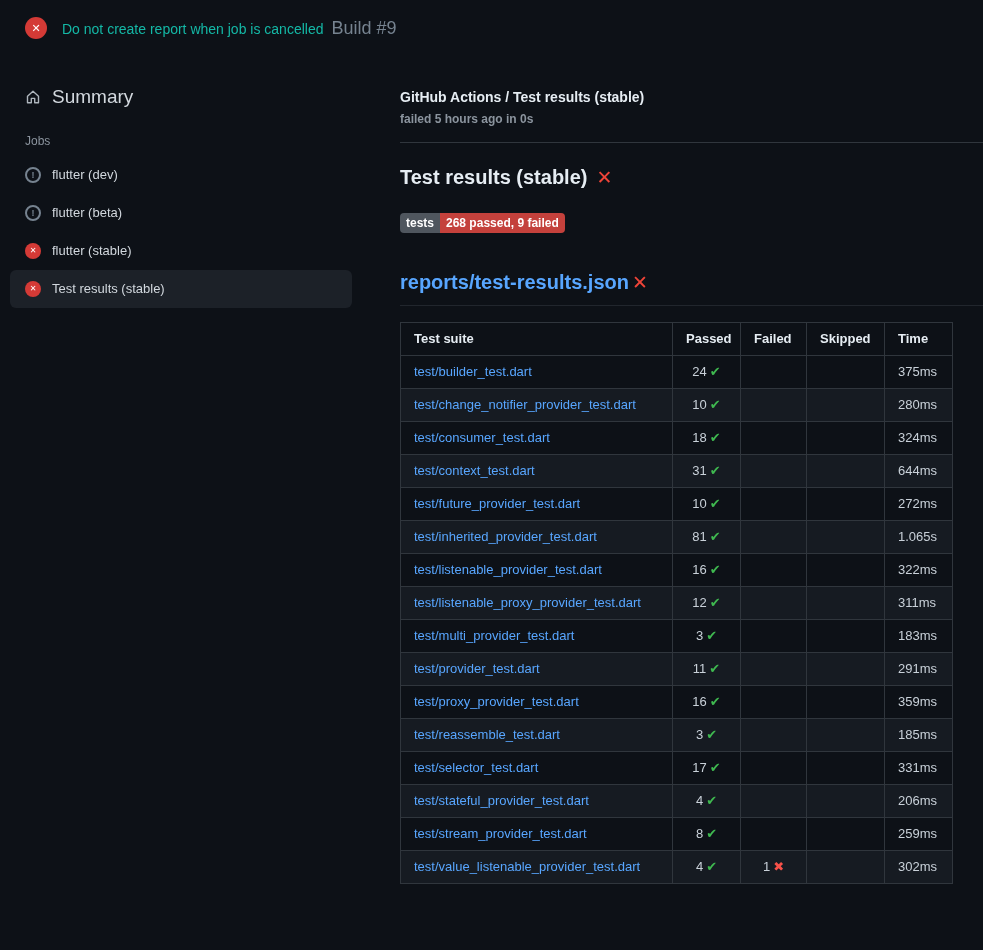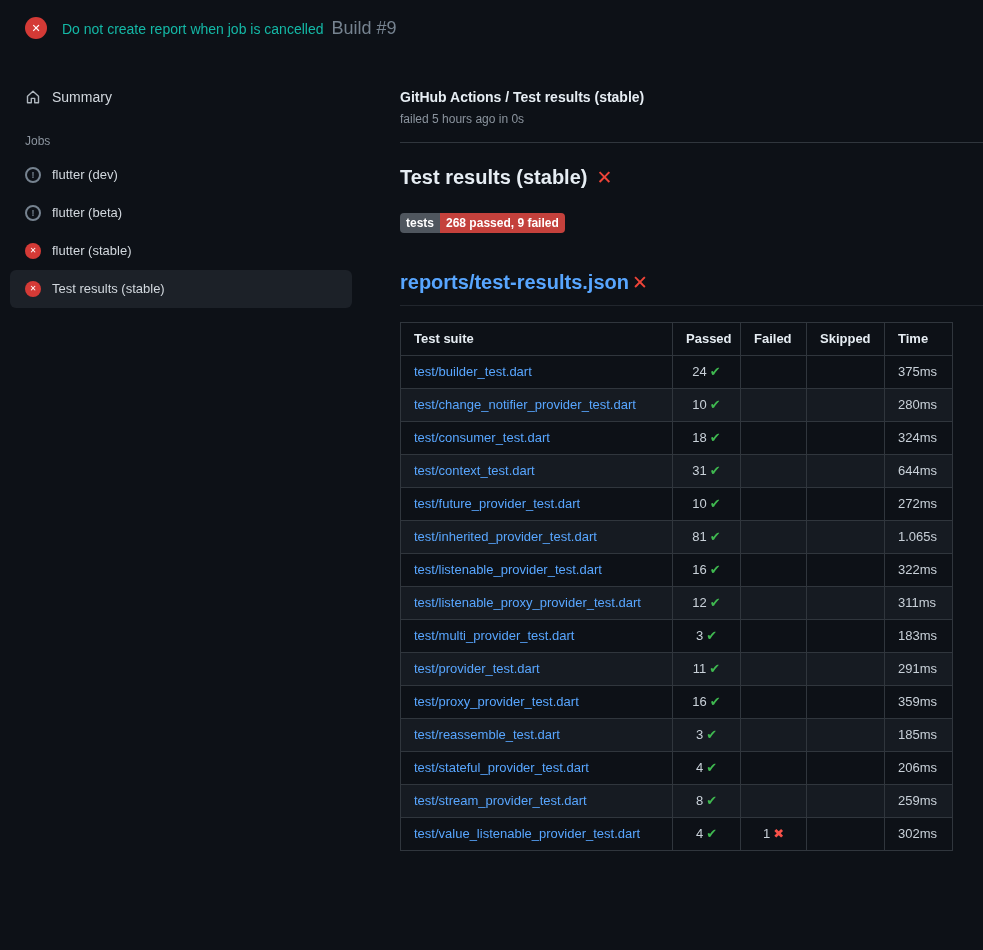--- a/index.html
+++ b/index.html
@@ -37,32 +37,32 @@
   .layout { display:flex; align-items:flex-start; }
 
   
   .sidebar { width:362px; flex:none; padding:26px 10px 0 10px; }
   .sidebar-item {
     display:flex; align-items:center; gap:11px;
     padding:11px 15px; border-radius:6px;
     font-size:13px; color:#d2d8de; cursor:pointer;
     line-height:16px;
   }
-  .sidebar-item.summary { font-size:14px; margin-bottom:8px;align-items:flex-end; }
+  .sidebar-item.summary { font-size:19px; margin-bottom:8px;align-items:flex-end; }
   .sidebar-item.selected { background:#1c2128; }
   .jobs-label {
     font-size:12px; color:#8b949e;
     padding:10px 15px 8px 15px;
   }
   .home-icon { display:inline-flex; flex:none; }
 
   
   .main { flex:1; margin-left:38px; padding-right:31px; padding-top:36px; min-width:0; }
   .breadcrumb { font-weight:700; color:#e6edf3; font-size:14px; line-height:18px; }
-  .status-line { font-size:12px; color:#8b949e; margin-top:6px; line-height:14px; }
+  .status-line { font-size:12px; color:#8b949e; margin-top:6px; line-height:14px;font-weight:bold; }
   .divider { border:none; border-top:1px solid #30363d; margin-top:16px; margin-right:-31px; }
 
   h2.section-title {
     margin-top:20px; font-size:20px; font-weight:700; color:#e6edf3;
     display:flex; align-items:center; gap:9px; line-height:28px;
   }
   .red-x { color:#ef4438; font-weight:700; font-size:19px; line-height:1; }
 
   .badge {
     display:inline-flex; margin-top:22px;
@@ -264,20 +264,27 @@
             <td>359ms</td>
           </tr>
           <tr>
             <td class="suite"><a>test/reassemble_test.dart</a></td>
             <td class="num"><span>3</span><span class="check">✔</span></td>
             <td class="num"></td>
             <td class="num"></td>
             <td>185ms</td>
           </tr>
           <tr>
+            <td class="suite"><a>test/selector_test.dart</a></td>
+            <td class="num"><span>17</span><span class="check">✔</span></td>
+            <td class="num"></td>
+            <td class="num"></td>
+            <td>331ms</td>
+          </tr>
+          <tr>
             <td class="suite"><a>test/stateful_provider_test.dart</a></td>
             <td class="num"><span>4</span><span class="check">✔</span></td>
             <td class="num"></td>
             <td class="num"></td>
             <td>206ms</td>
           </tr>
           <tr>
             <td class="suite"><a>test/stream_provider_test.dart</a></td>
             <td class="num"><span>8</span><span class="check">✔</span></td>
             <td class="num"></td>

